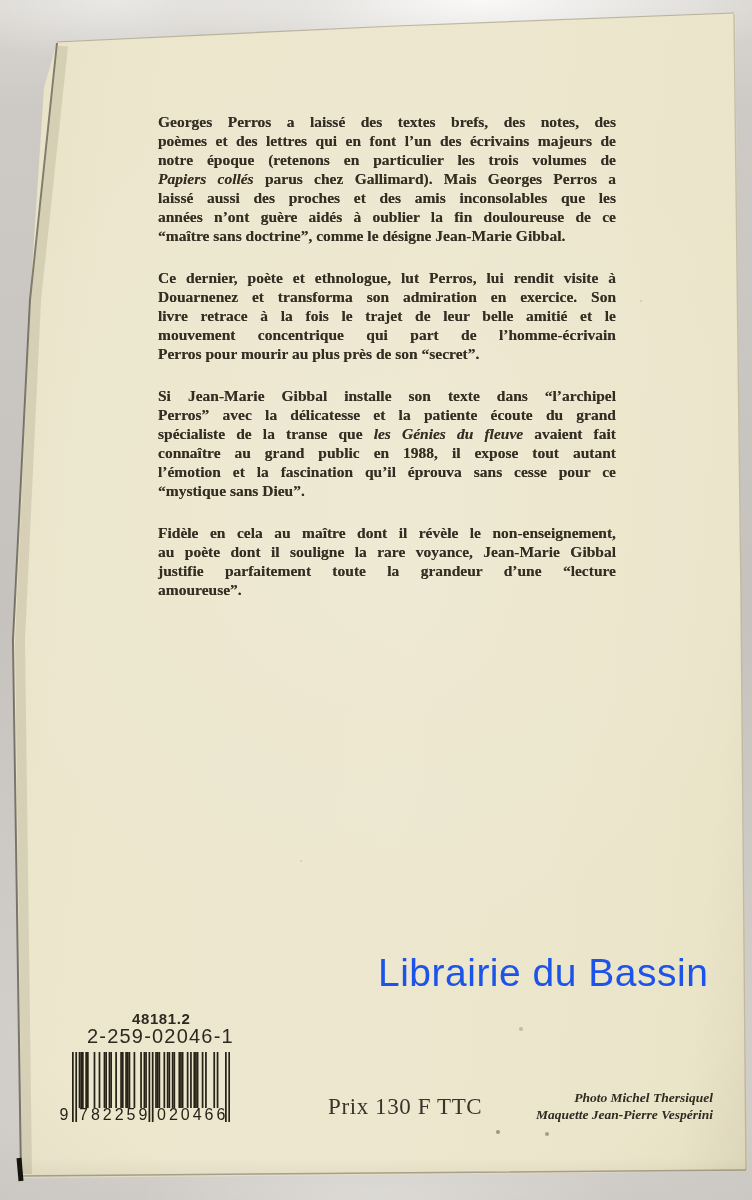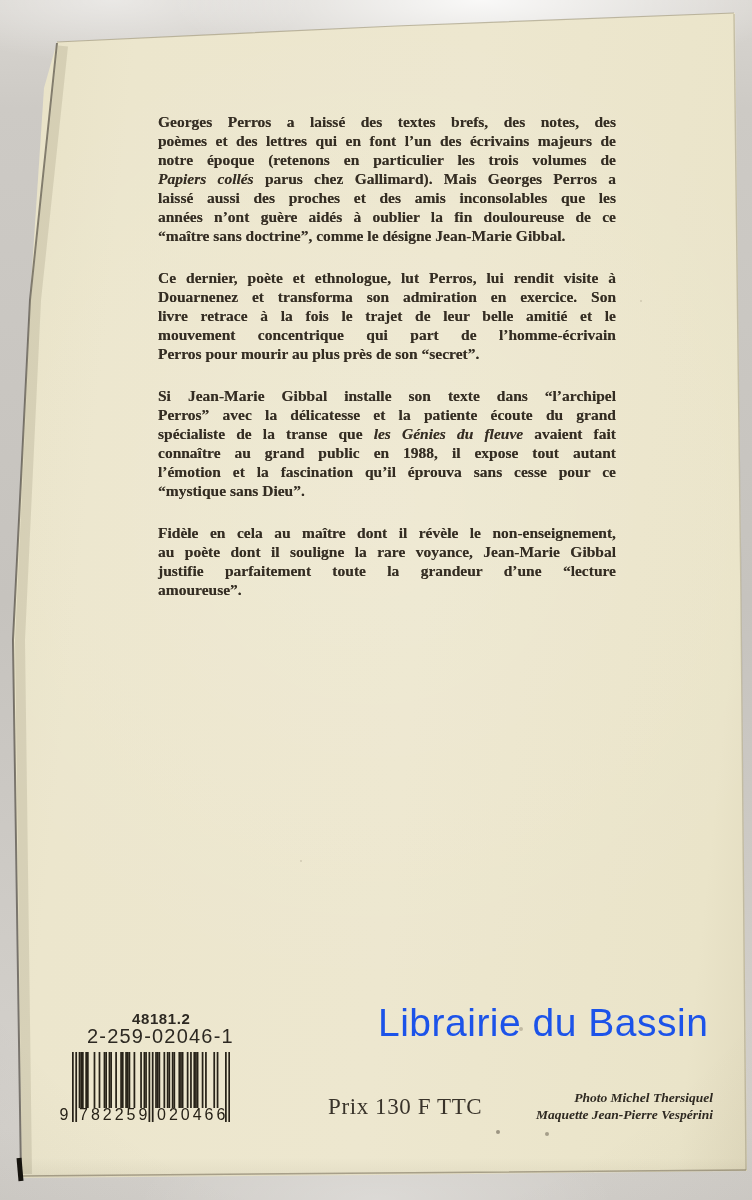--- a/index.html
+++ b/index.html
@@ -60,21 +60,21 @@
   .price {
     position:absolute; left:328px; top:1094px;
     font-size:23px; letter-spacing:.6px; color:#39332a;
   }
   .credits {
     position:absolute; right:39px; top:1089px; text-align:right;
     font-style:italic; font-weight:700; font-size:13.5px; line-height:17px; color:#2f2a22;
   }
 
   .watermark {
-    position:absolute; left:378px; top:1003px;
+    position:absolute; left:378px; top:953px;
     font-family:"Liberation Sans", sans-serif; font-size:39px; line-height:1;
     letter-spacing:.5px; z-index:9;
   }
 
   .specks {
     position:absolute; left:0; top:0; width:2px; height:2px; border-radius:50%;
     box-shadow: 520px 1028px 0 1px rgba(100,90,70,.30),
                 497px 1131px 0 1px rgba(60,52,40,.45),
                 546px 1133px 0 1px rgba(60,52,40,.40),
                 188px 436px 0 0 rgba(100,90,70,.25),

